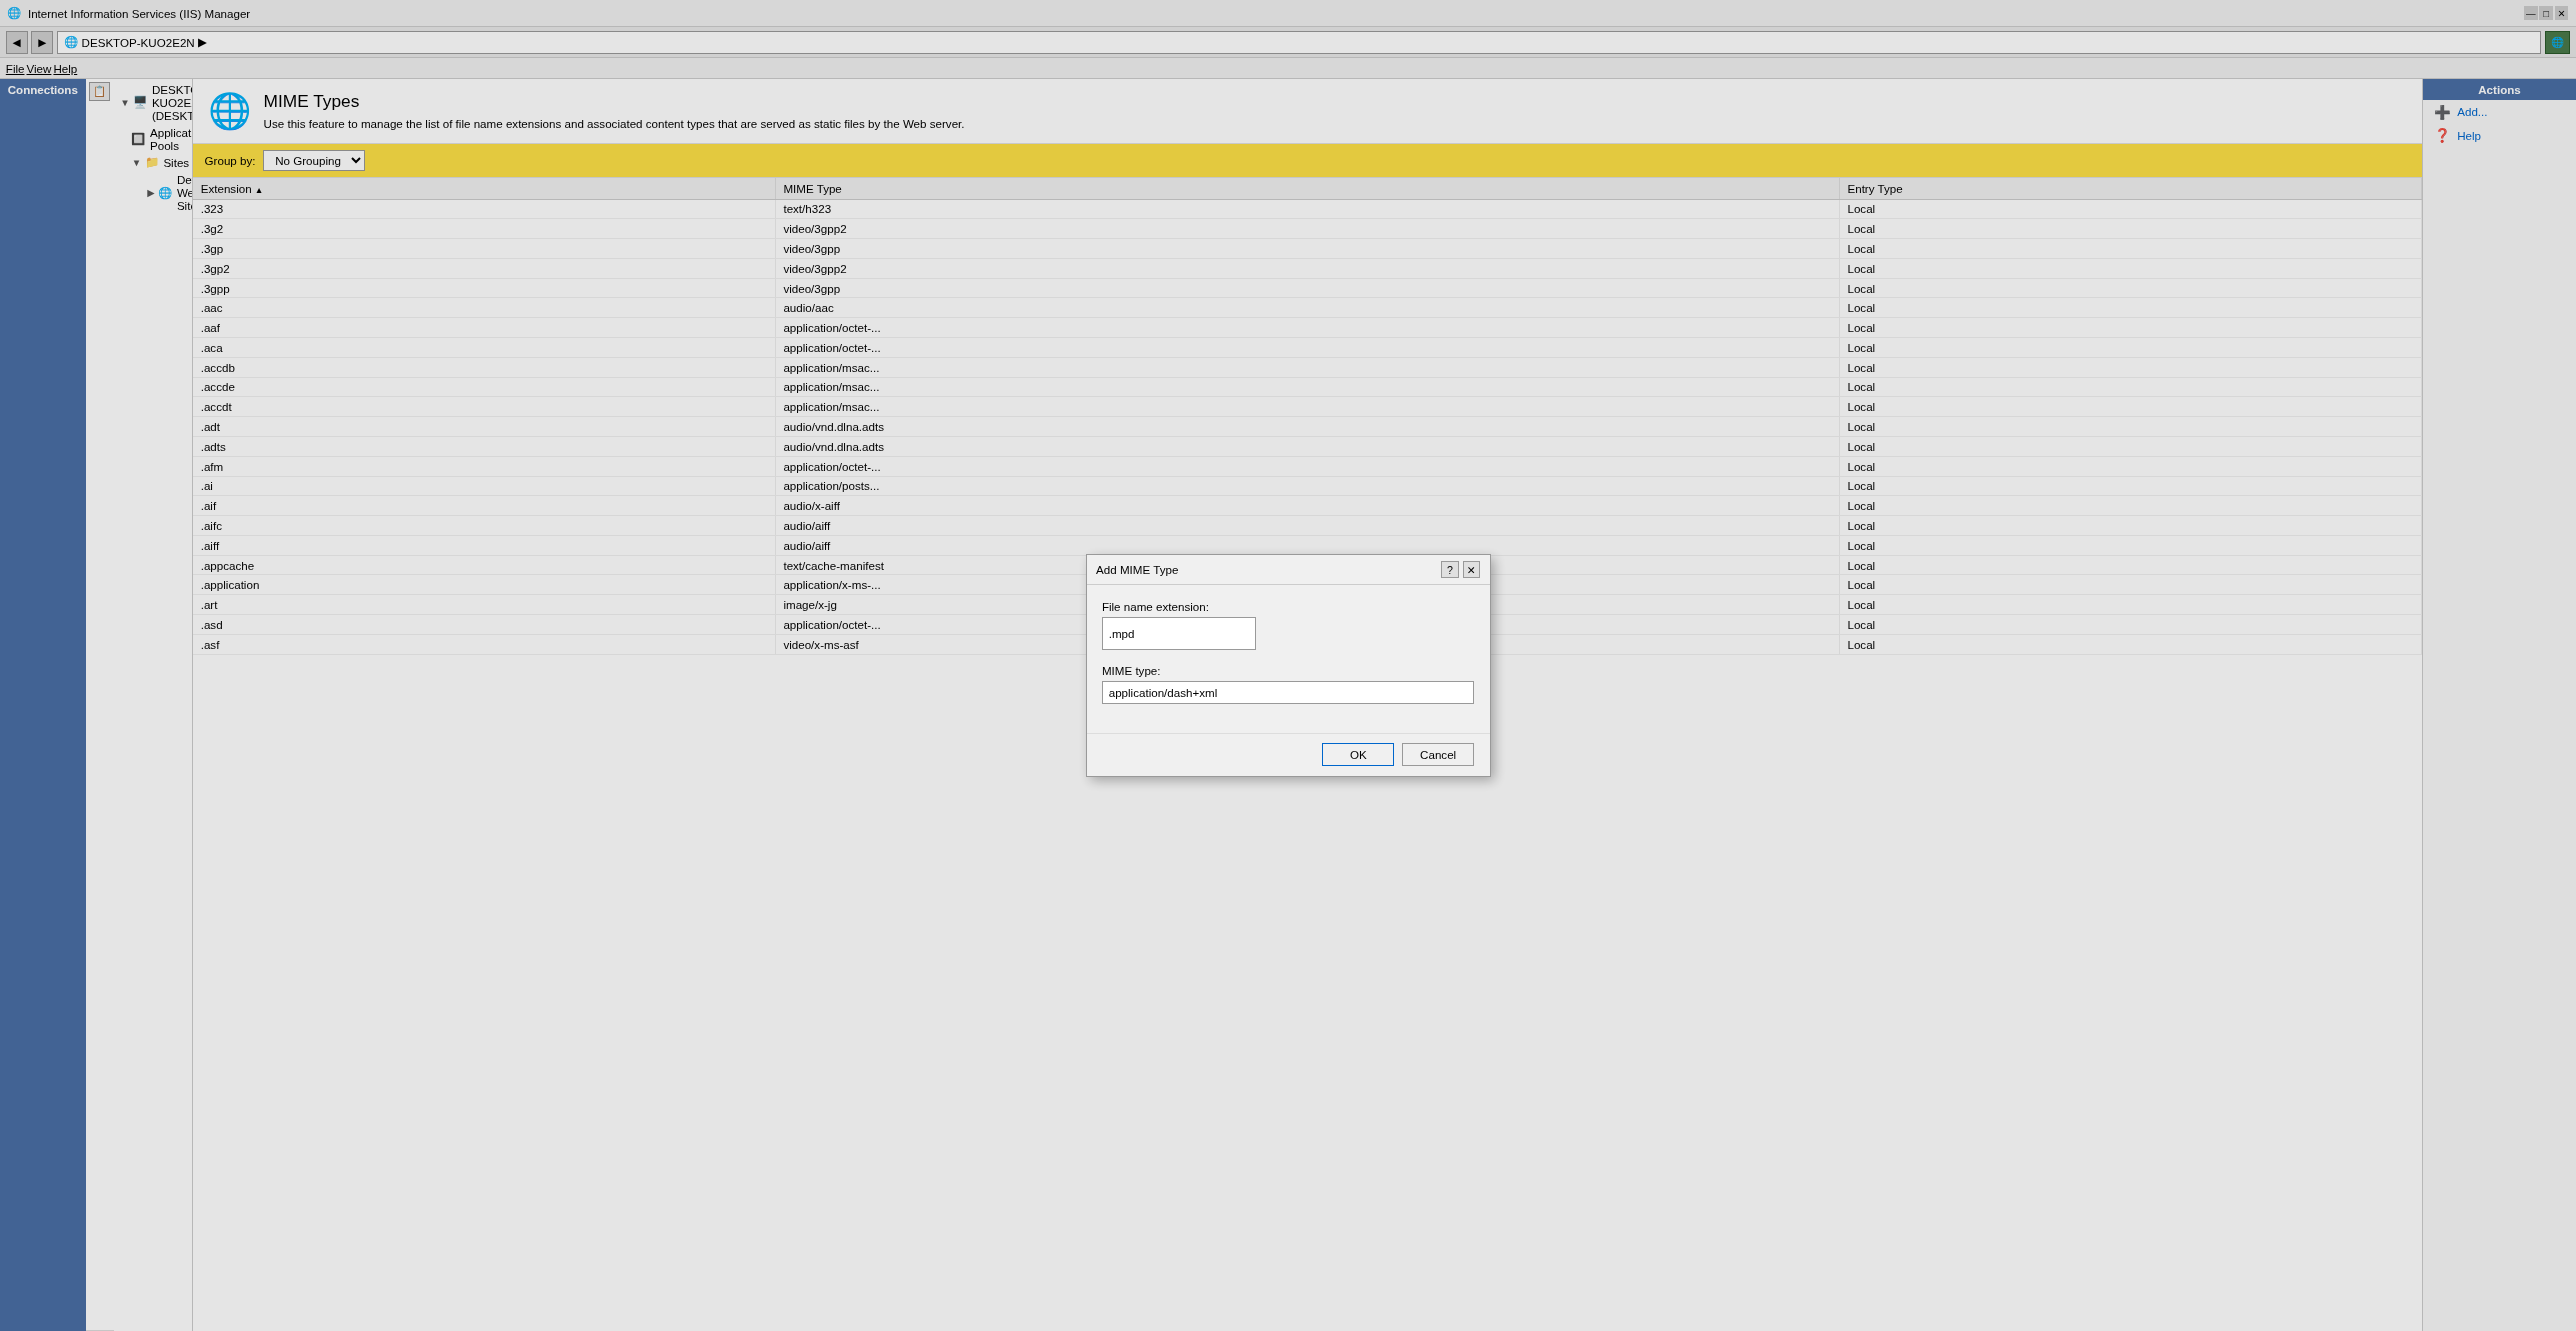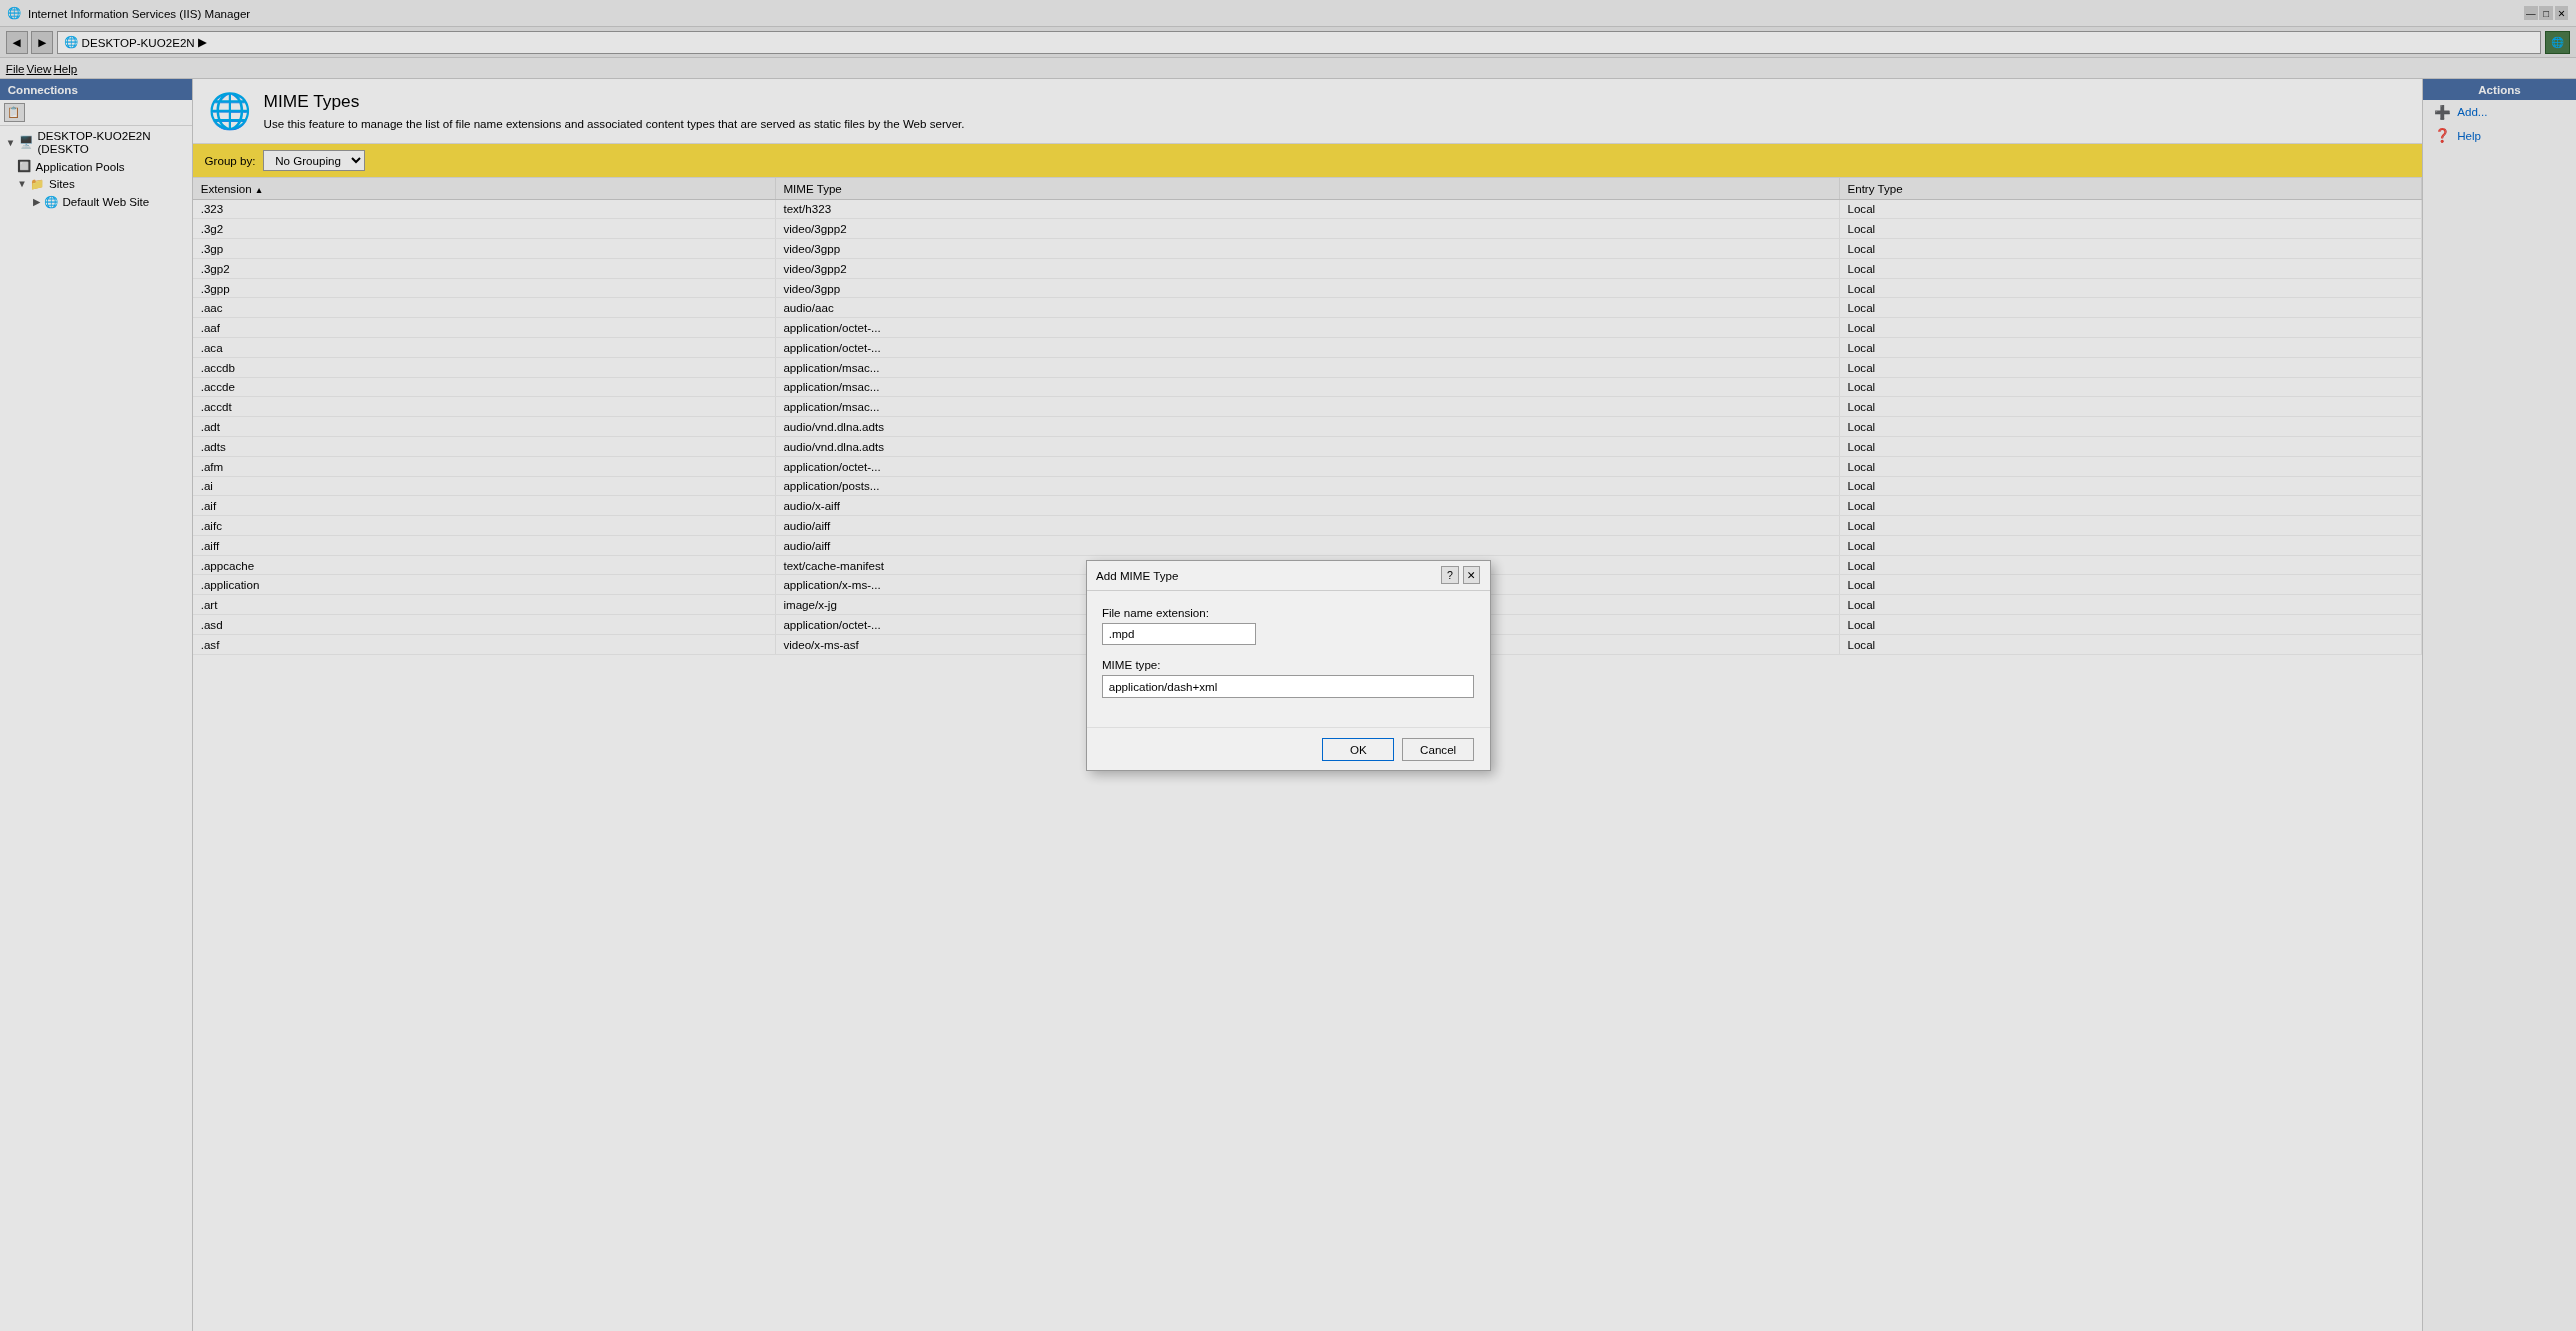--- a/index.html
+++ b/index.html
@@ -50,21 +50,21 @@
       display: flex;
       height: calc(100vh - 79px);
     }
 
     
     .connections-panel {
       width: 193px;
       background: white;
       border-right: 1px solid #ccc;
       display: flex;
-      flex-direction: column;
+      flex-direction: row;
     }
     .panel-header {
       background: #4a6fa5;
       color: white;
       padding: 3.9px 7.7px;
       font-weight: bold;
       font-size: 11.6px;
     }
     .connections-toolbar {
       padding: 2.9px 3.9px;
@@ -217,21 +217,21 @@
     }
     .modal-body { padding: 15.4px; }
     .form-group { margin-bottom: 13.5px; }
     .form-label { display: block; font-size: 11.6px; margin-bottom: 3.9px; }
     .form-input {
       width: 154px;
       border: 1px solid #999;
       padding: 3.9px 5.8px;
       font-size: 11.6px;
       background: white;
-      height: 22px;
+      height: 33px;
     }
     .form-input-wide {
       width: 100%;
       border: 1px solid #999;
       padding: 3.9px 5.8px;
       font-size: 11.6px;
       background: white;
       height: 23px;
     }
     .modal-footer {

